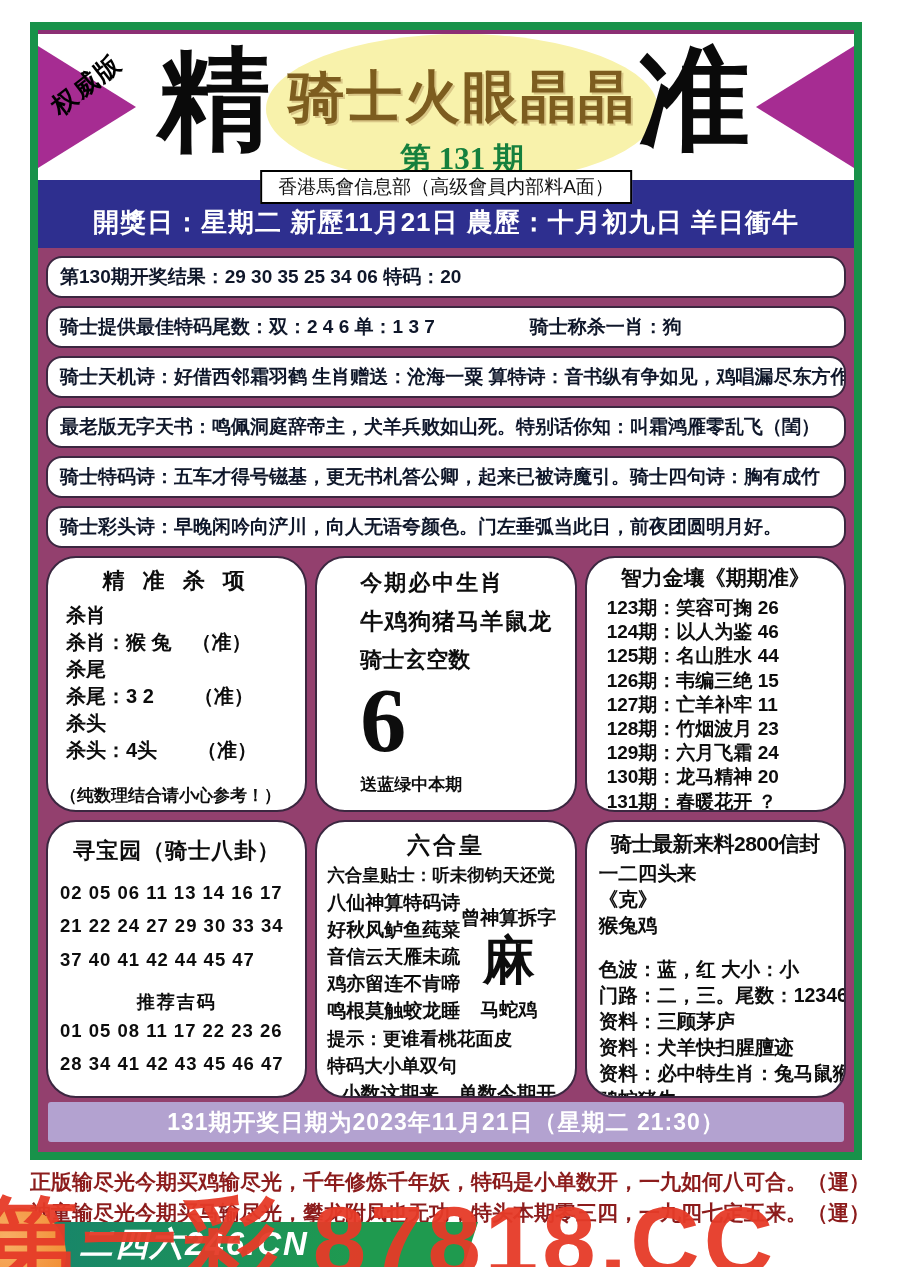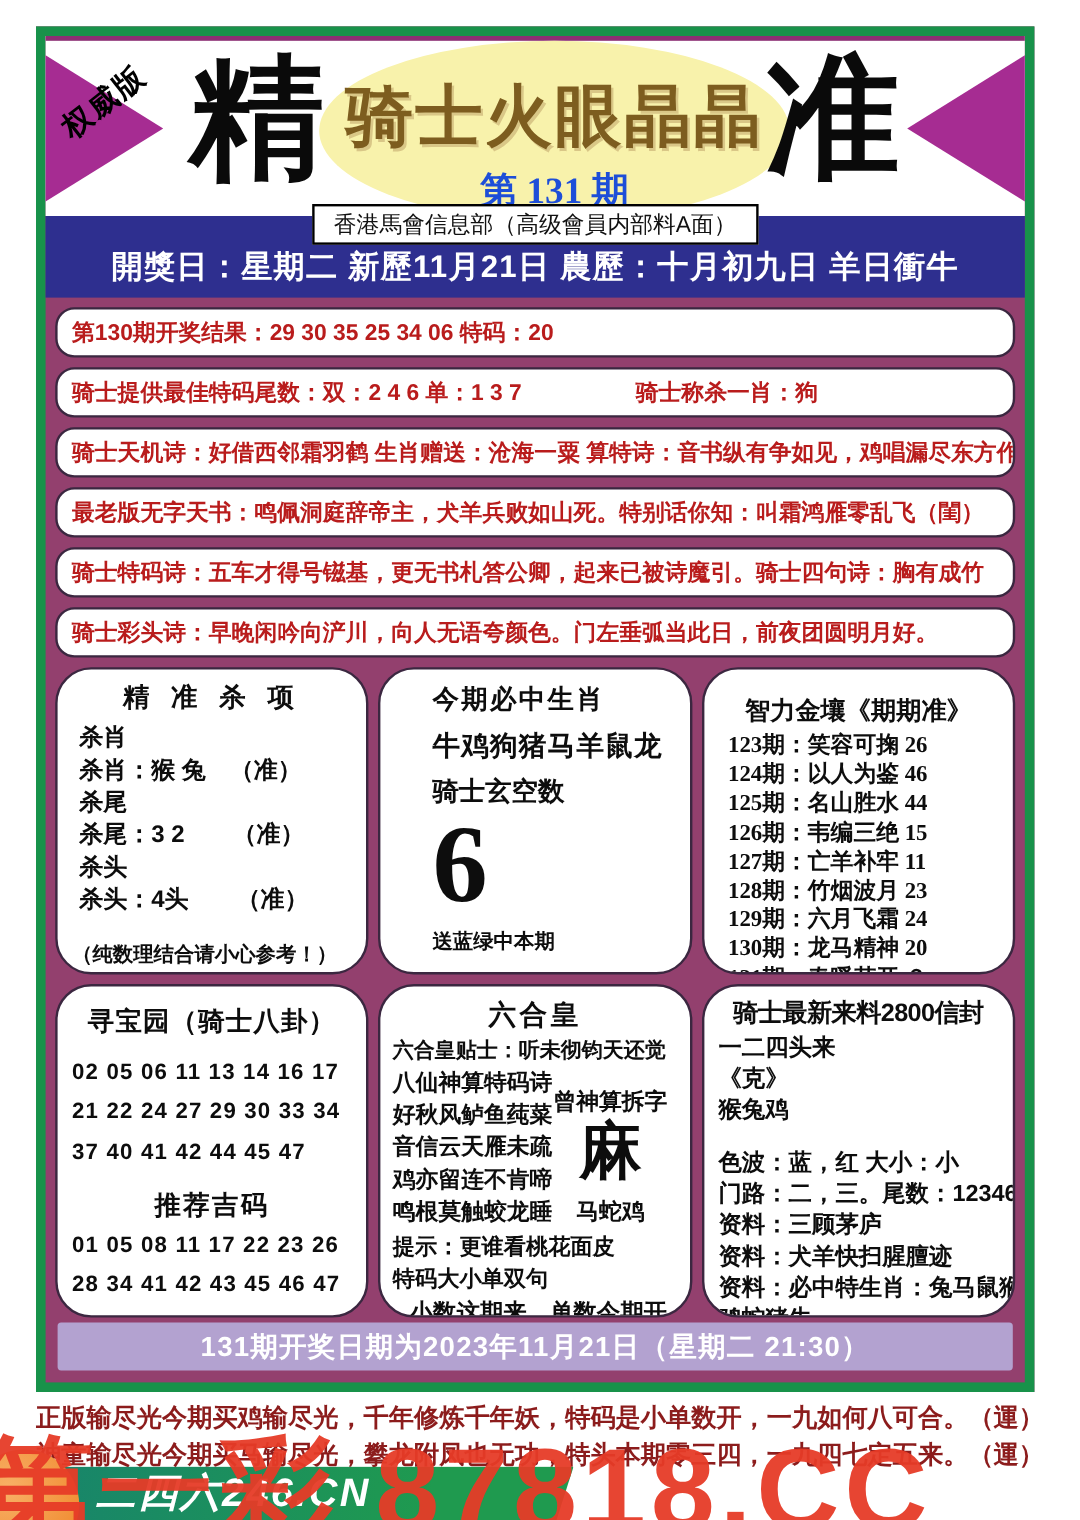--- a/index.html
+++ b/index.html
@@ -31,38 +31,38 @@
   .char-zhun{right:104px;}
   .ellipse{
     position:absolute;left:228px;top:0px;width:392px;height:150px;background:#f8f2ab;
     border-radius:50%;z-index:1;text-align:center;
   }
   .masthead-title{
     margin-top:26px;font-size:56px;font-weight:900;color:#7d5d1f;letter-spacing:2px;
     font-family:"Liberation Serif","DejaVu Serif",serif;
     text-shadow:2px 2px 0 #d9c787;white-space:nowrap;
   }
-  .issue-no{margin-top:2px;font-size:31px;font-weight:900;color:#1d4ed8;
+  .issue-no{margin-top:2px;font-size:31px;font-weight:900;color:#15803d;
     font-family:"Liberation Serif","DejaVu Serif",serif;}
   .org-box{
     position:absolute;left:50%;bottom:-24px;transform:translateX(-50%);
     background:#fff;border:2px solid #000;padding:2px 16px;font-size:19px;font-weight:400;
     white-space:nowrap;z-index:5;
   }
   
   .date-band{
     height:68px;background:#2e2f8f;color:#fff;display:flex;align-items:flex-end;justify-content:center;
     font-size:26px;font-weight:700;letter-spacing:1px;padding-bottom:8px;box-sizing:border-box;
     white-space:nowrap;
   }
   
   .rows{display:flex;flex-direction:column;gap:8px;padding:8px 8px 6px;}
   .info-row{
     background:#fff;border:2px solid #3b2740;border-radius:16px;height:42px;box-sizing:border-box;
-    display:flex;align-items:center;padding:0 12px;font-size:19px;font-weight:700;color:#b91c1c;
+    display:flex;align-items:center;padding:0 12px;font-size:19px;font-weight:700;color:#0f172a;
     white-space:nowrap;overflow:hidden;
   }
   
   .grid{
     display:grid;grid-template-columns:1fr 1fr 1fr;grid-template-rows:256px 278px;
     gap:8px;padding:2px 8px 0;box-sizing:border-box;
   }
   .panel{
     background:#fff;border:2px solid #3b2740;border-radius:30px;padding:8px 10px;box-sizing:border-box;
     font-weight:700;color:#0d0d0d;overflow:hidden;
@@ -73,26 +73,26 @@
   .p-sha .note{font-size:17px;margin-top:20px;padding-left:2px;white-space:nowrap;}
   .p-sx{display:flex;flex-direction:column;align-items:flex-start;text-align:center;padding-left:43px;}
   .p-sx .panel-title{margin-top:2px;}
   .p-sx .animals{font-size:23px;margin-top:8px;letter-spacing:1px;font-weight:900;}
   .p-sx .subtitle{font-size:22px;margin-top:8px;font-weight:900;}
   .p-sx .big-number{
     font-size:92px;line-height:0.95;font-weight:900;margin-top:2px;
     font-family:"Liberation Serif","DejaVu Serif",serif;
   }
   .p-sx .give{font-size:17px;margin-top:auto;padding-bottom:6px;font-weight:900;}
-  .p-zl{padding:20px 10px;font-family:Liberation Serif, serif;}
+  .p-zl{padding:6px 10px;}
   .p-zl .panel-title{font-size:21px;margin-bottom:4px;letter-spacing:0;}
   .p-zl .item{font-size:19px;line-height:24.2px;padding-left:10px;white-space:nowrap;}
   .p-xb .panel-title{margin-top:6px;margin-bottom:10px;letter-spacing:1px;}
   .p-xb .numbers{font-size:18.5px;line-height:1.8;letter-spacing:1px;padding:0 2px;}
-  .p-xb .subtitle{text-align:center;font-size:22px;font-weight:900;margin-top:14px;letter-spacing:2px;}
+  .p-xb .subtitle{text-align:center;font-size:18px;font-weight:900;margin-top:14px;letter-spacing:2px;}
   .p-lhh .panel-title{font-size:23px;letter-spacing:3px;}
   .p-lhh .tip{font-size:17.5px;margin-top:2px;white-space:nowrap;}
   .p-lhh .split{position:relative;margin-top:2px;}
   .p-lhh .poem-title{font-size:19px;line-height:27px;}
   .p-lhh .poem-line{font-size:19px;line-height:27px;}
   .p-lhh .chaizi{position:absolute;right:0;top:16px;width:112px;text-align:center;}
   .p-lhh .chaizi-title{font-size:19px;}
   .p-lhh .chaizi-char{font-size:52px;line-height:1.15;font-weight:900;
     font-family:"Liberation Serif","DejaVu Serif",serif;}
   .p-lhh .chaizi-animals{font-size:19px;margin-top:6px;}

